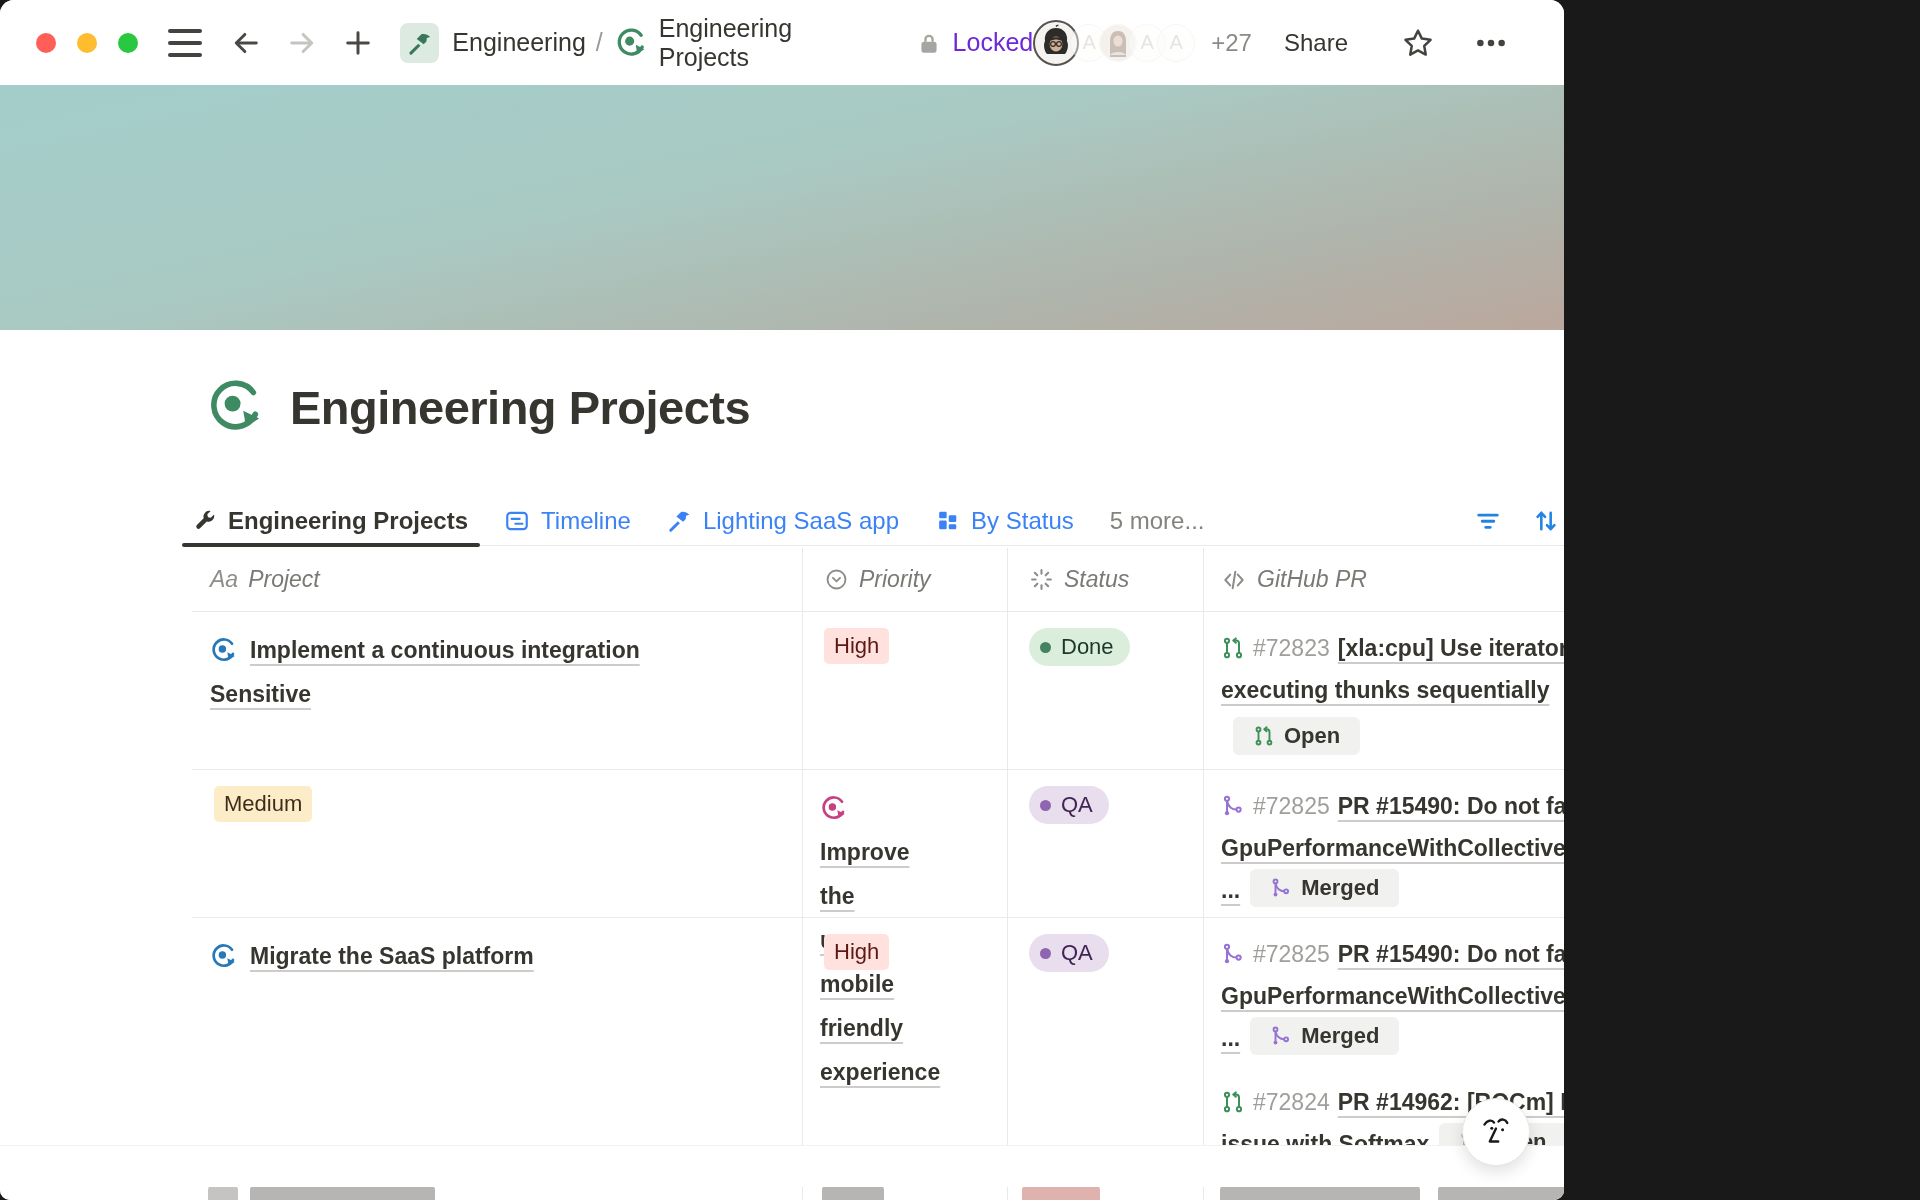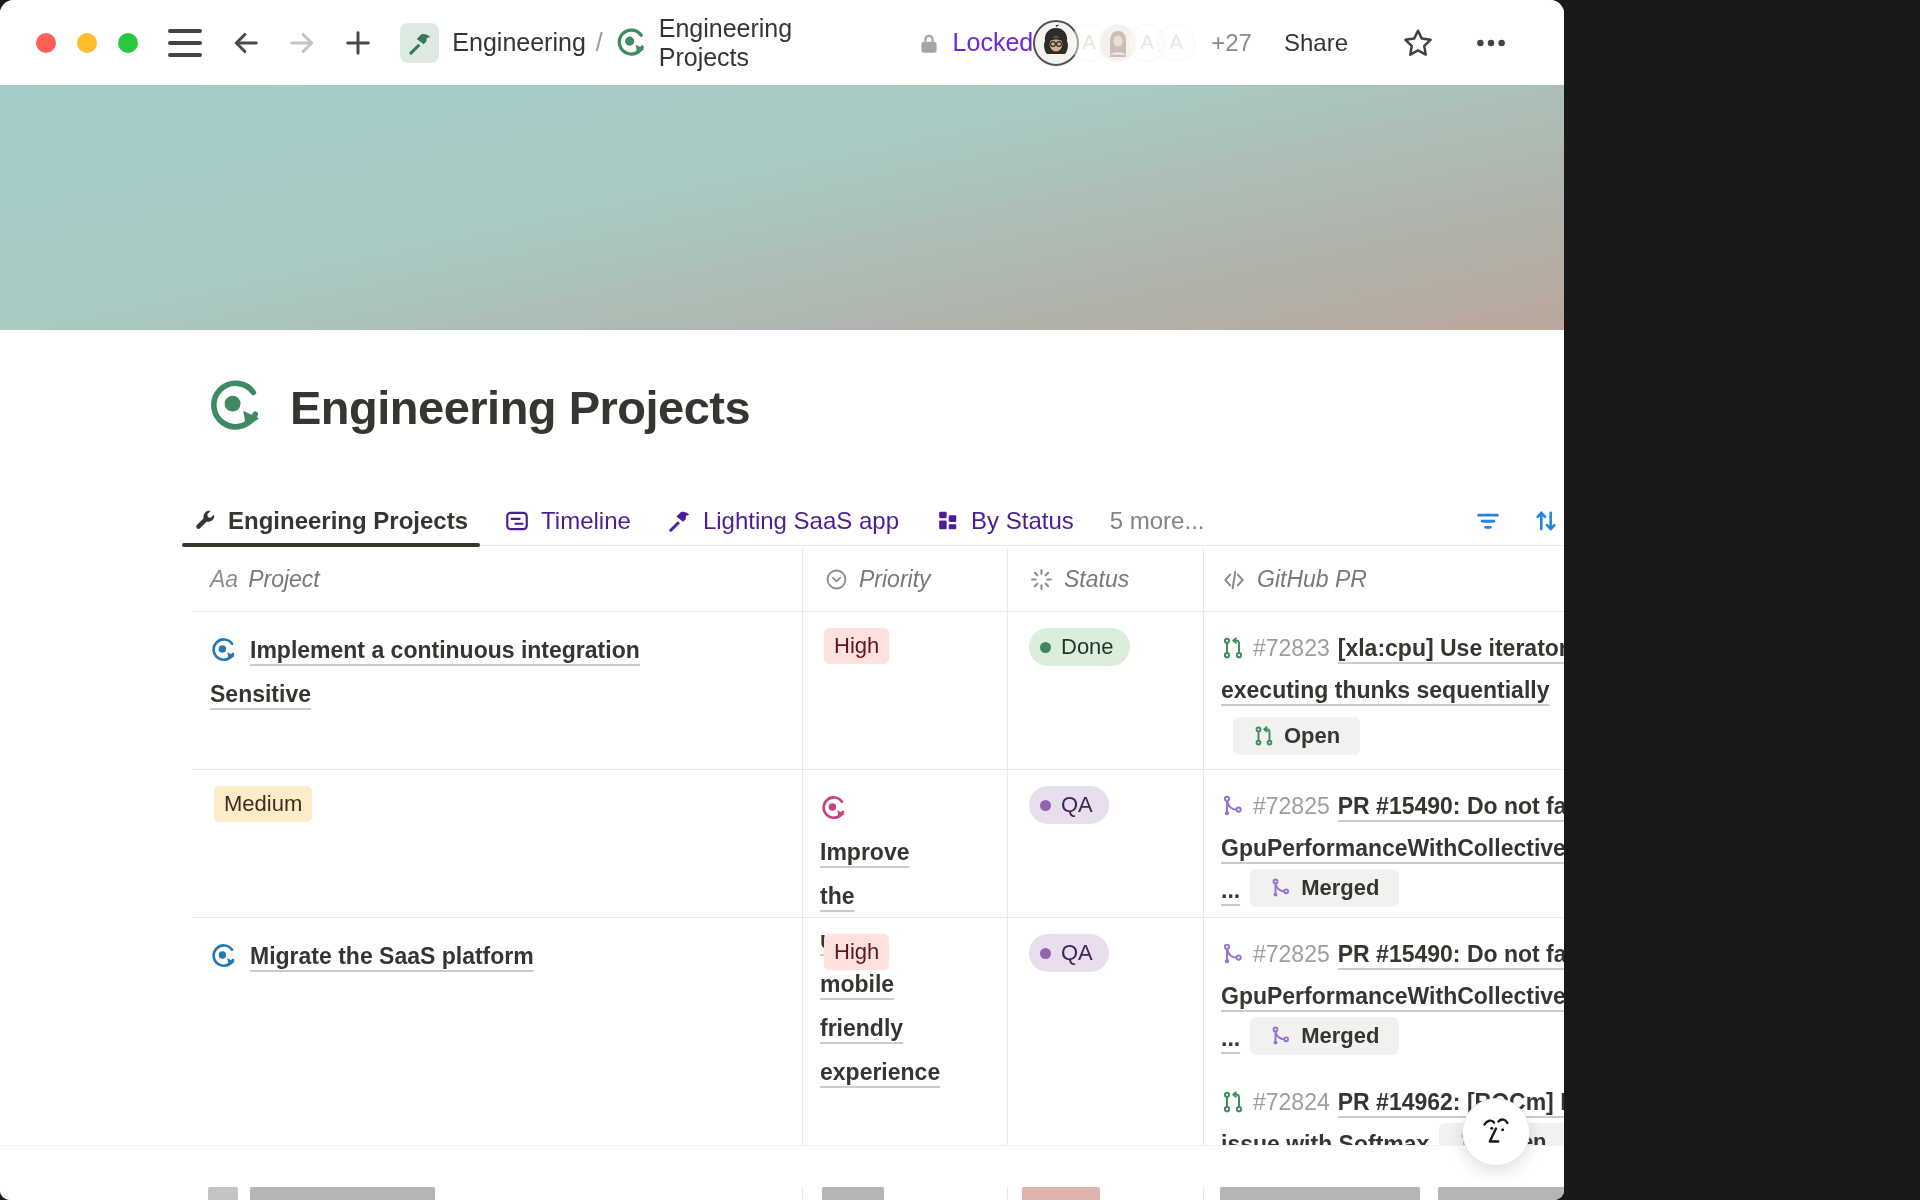--- a/index.html
+++ b/index.html
@@ -40,21 +40,21 @@
     background:linear-gradient(168deg,var(--cover_top) 0%,#a9cac3 42%,#b0b3aa 78%,var(--cover_bottom) 100%);}
 
   
   .content{position:absolute;top:330px;left:0;right:0;bottom:0;background:#fff;}
   .title-row{position:absolute;left:206px;top:48px;display:flex;align-items:center;gap:26px;}
   .title-icon{color:var(--green);}
   .page-title{font-size:47px;font-weight:700;color:var(--text);letter-spacing:-.5px;}
 
   .tabs{position:absolute;left:192px;width:1542px;top:166px;height:50px;display:flex;align-items:center;
     border-bottom:1px solid var(--border);box-sizing:border-box;}
-  .tab{display:flex;align-items:center;gap:11px;font-size:24px;color:#4c1d95;margin-right:36px;
+  .tab{display:flex;align-items:center;gap:11px;font-size:24px;color:#3b82f6;margin-right:36px;
     position:relative;height:100%;cursor:pointer;}
   .tab.active{color:var(--text);font-weight:700;}
   .tab.active::after{content:"";position:absolute;left:-10px;right:-12px;bottom:-2px;height:4px;
     border-radius:2px;background:#37352f;}
   .tab .ticon{flex:none;}
   .more-tabs{font-size:24px;color:#85837e;margin-right:20px;cursor:pointer;}
   .view-actions{margin-left:auto;display:flex;align-items:center;gap:30px;}
   .va{background:none;border:none;padding:0;cursor:pointer;display:flex;}
   .va.blue{color:var(--accent_blue);} .va.gray{color:#7c7a76;}
 

